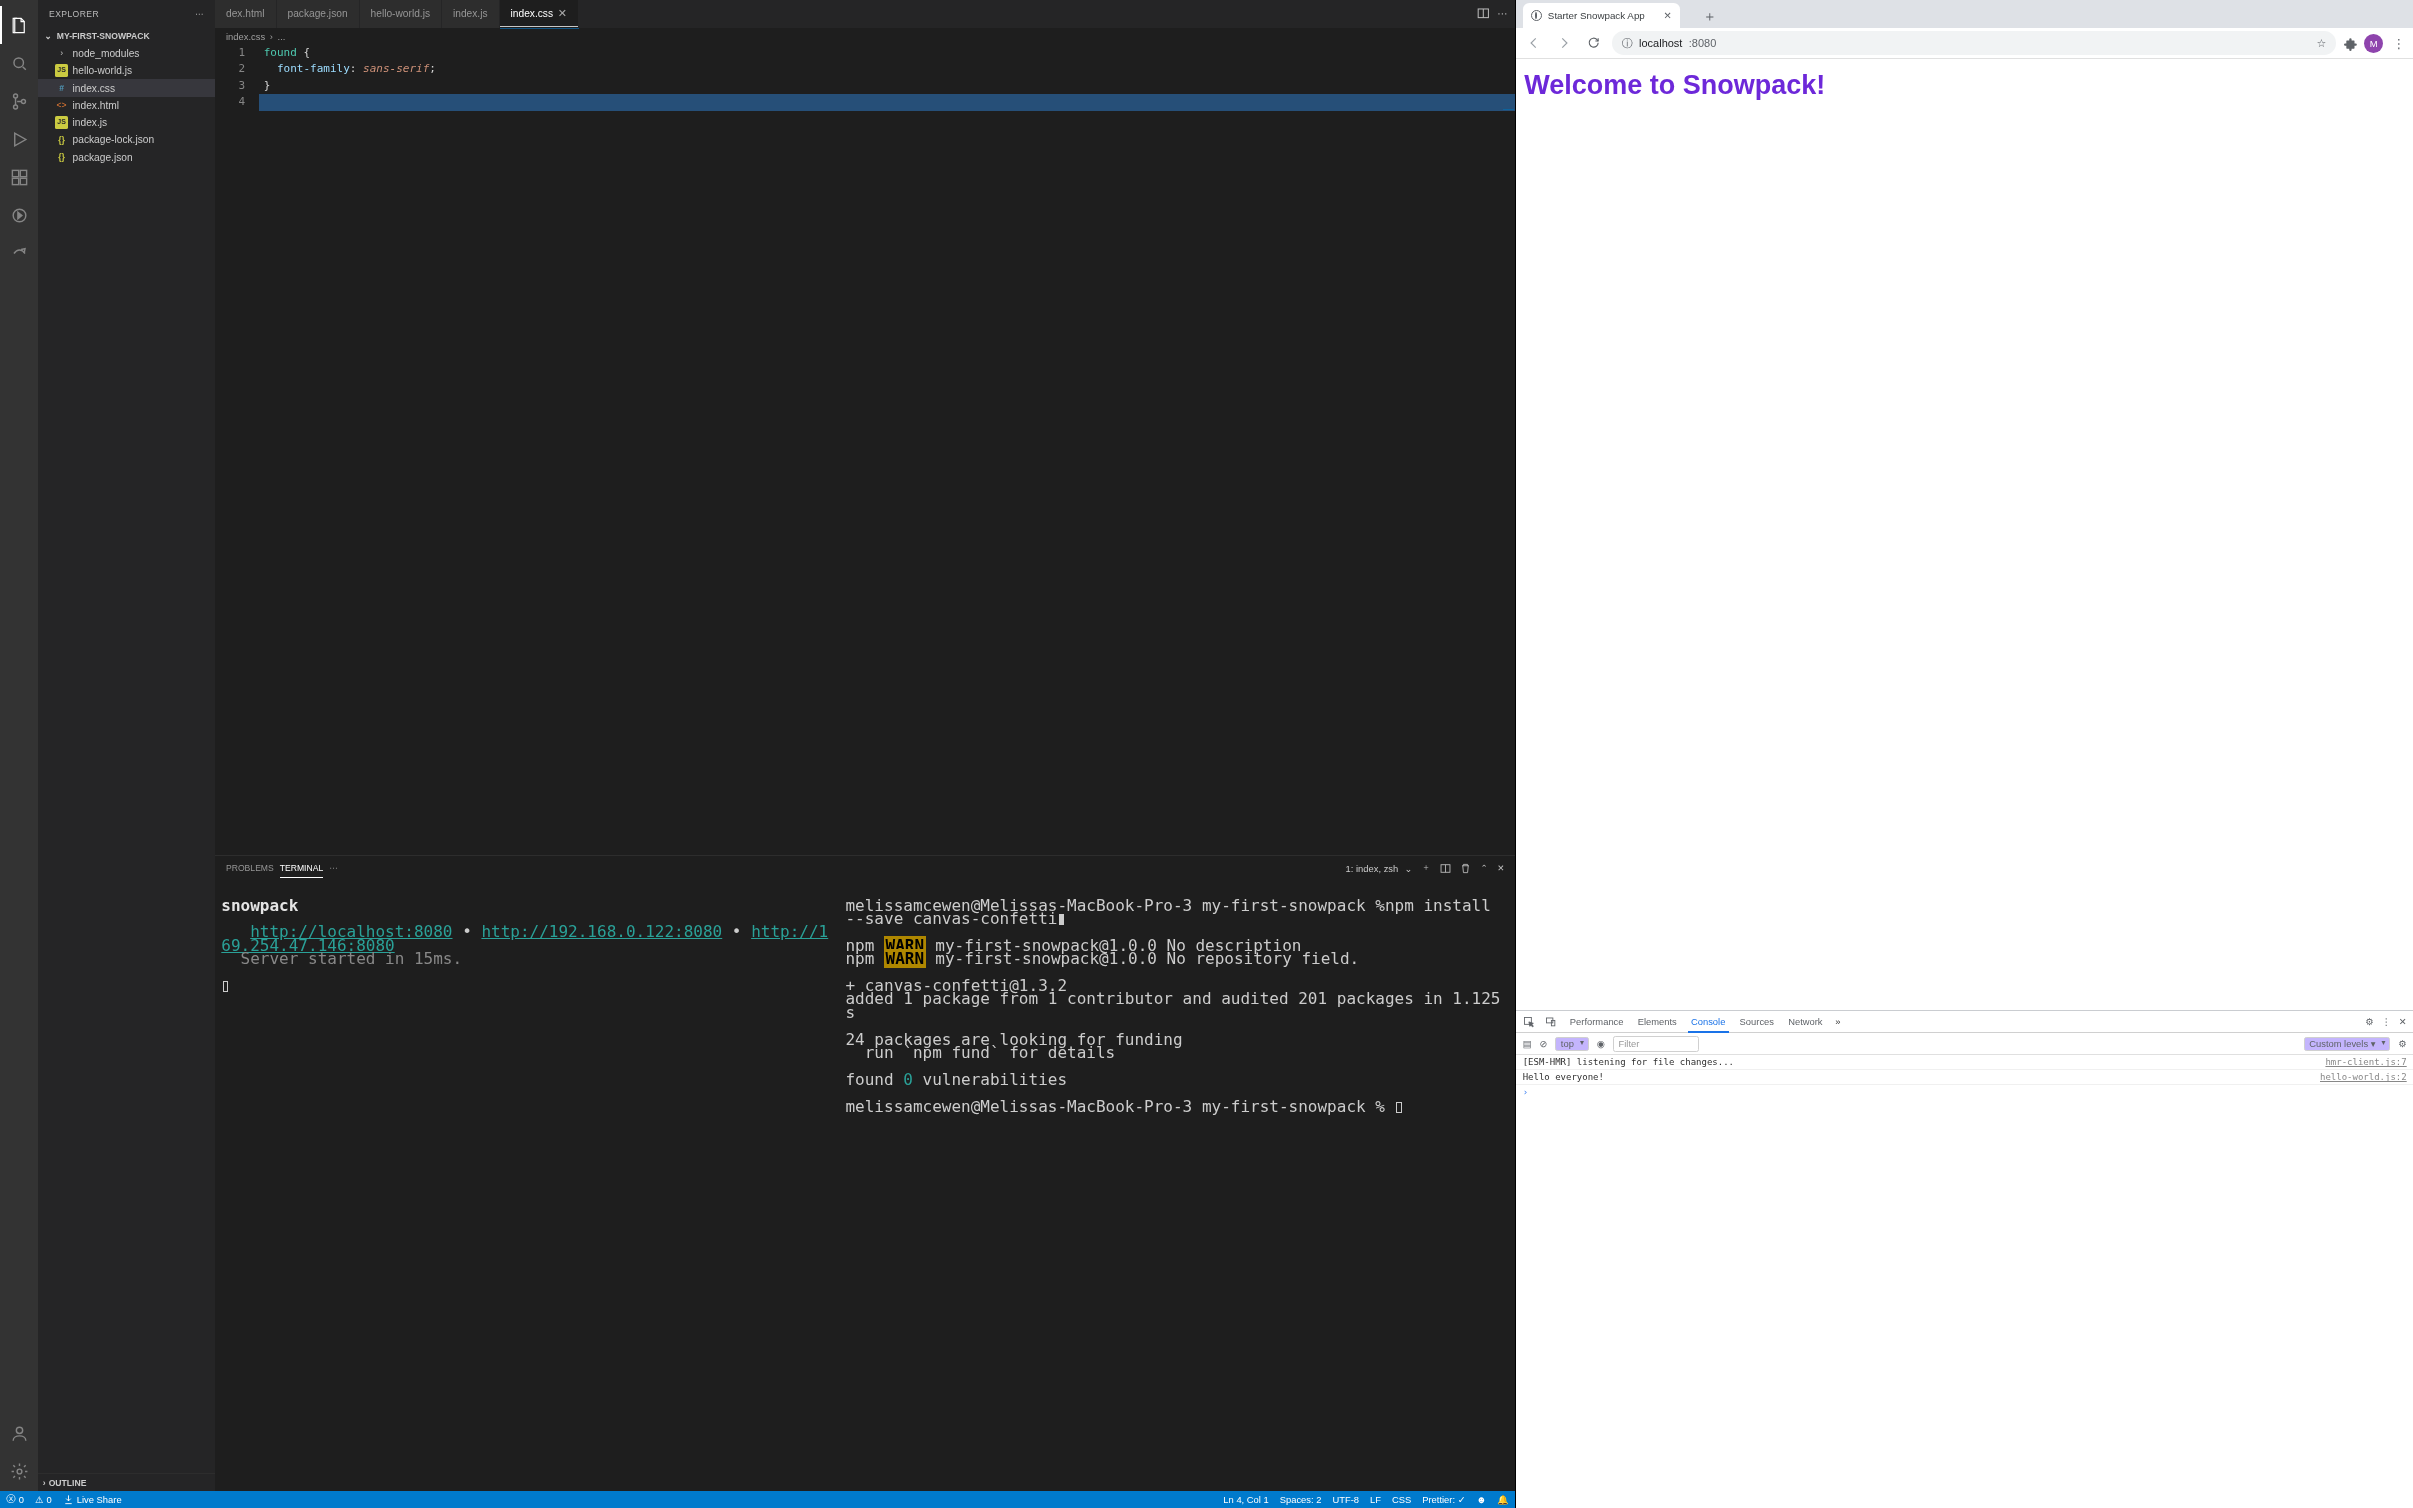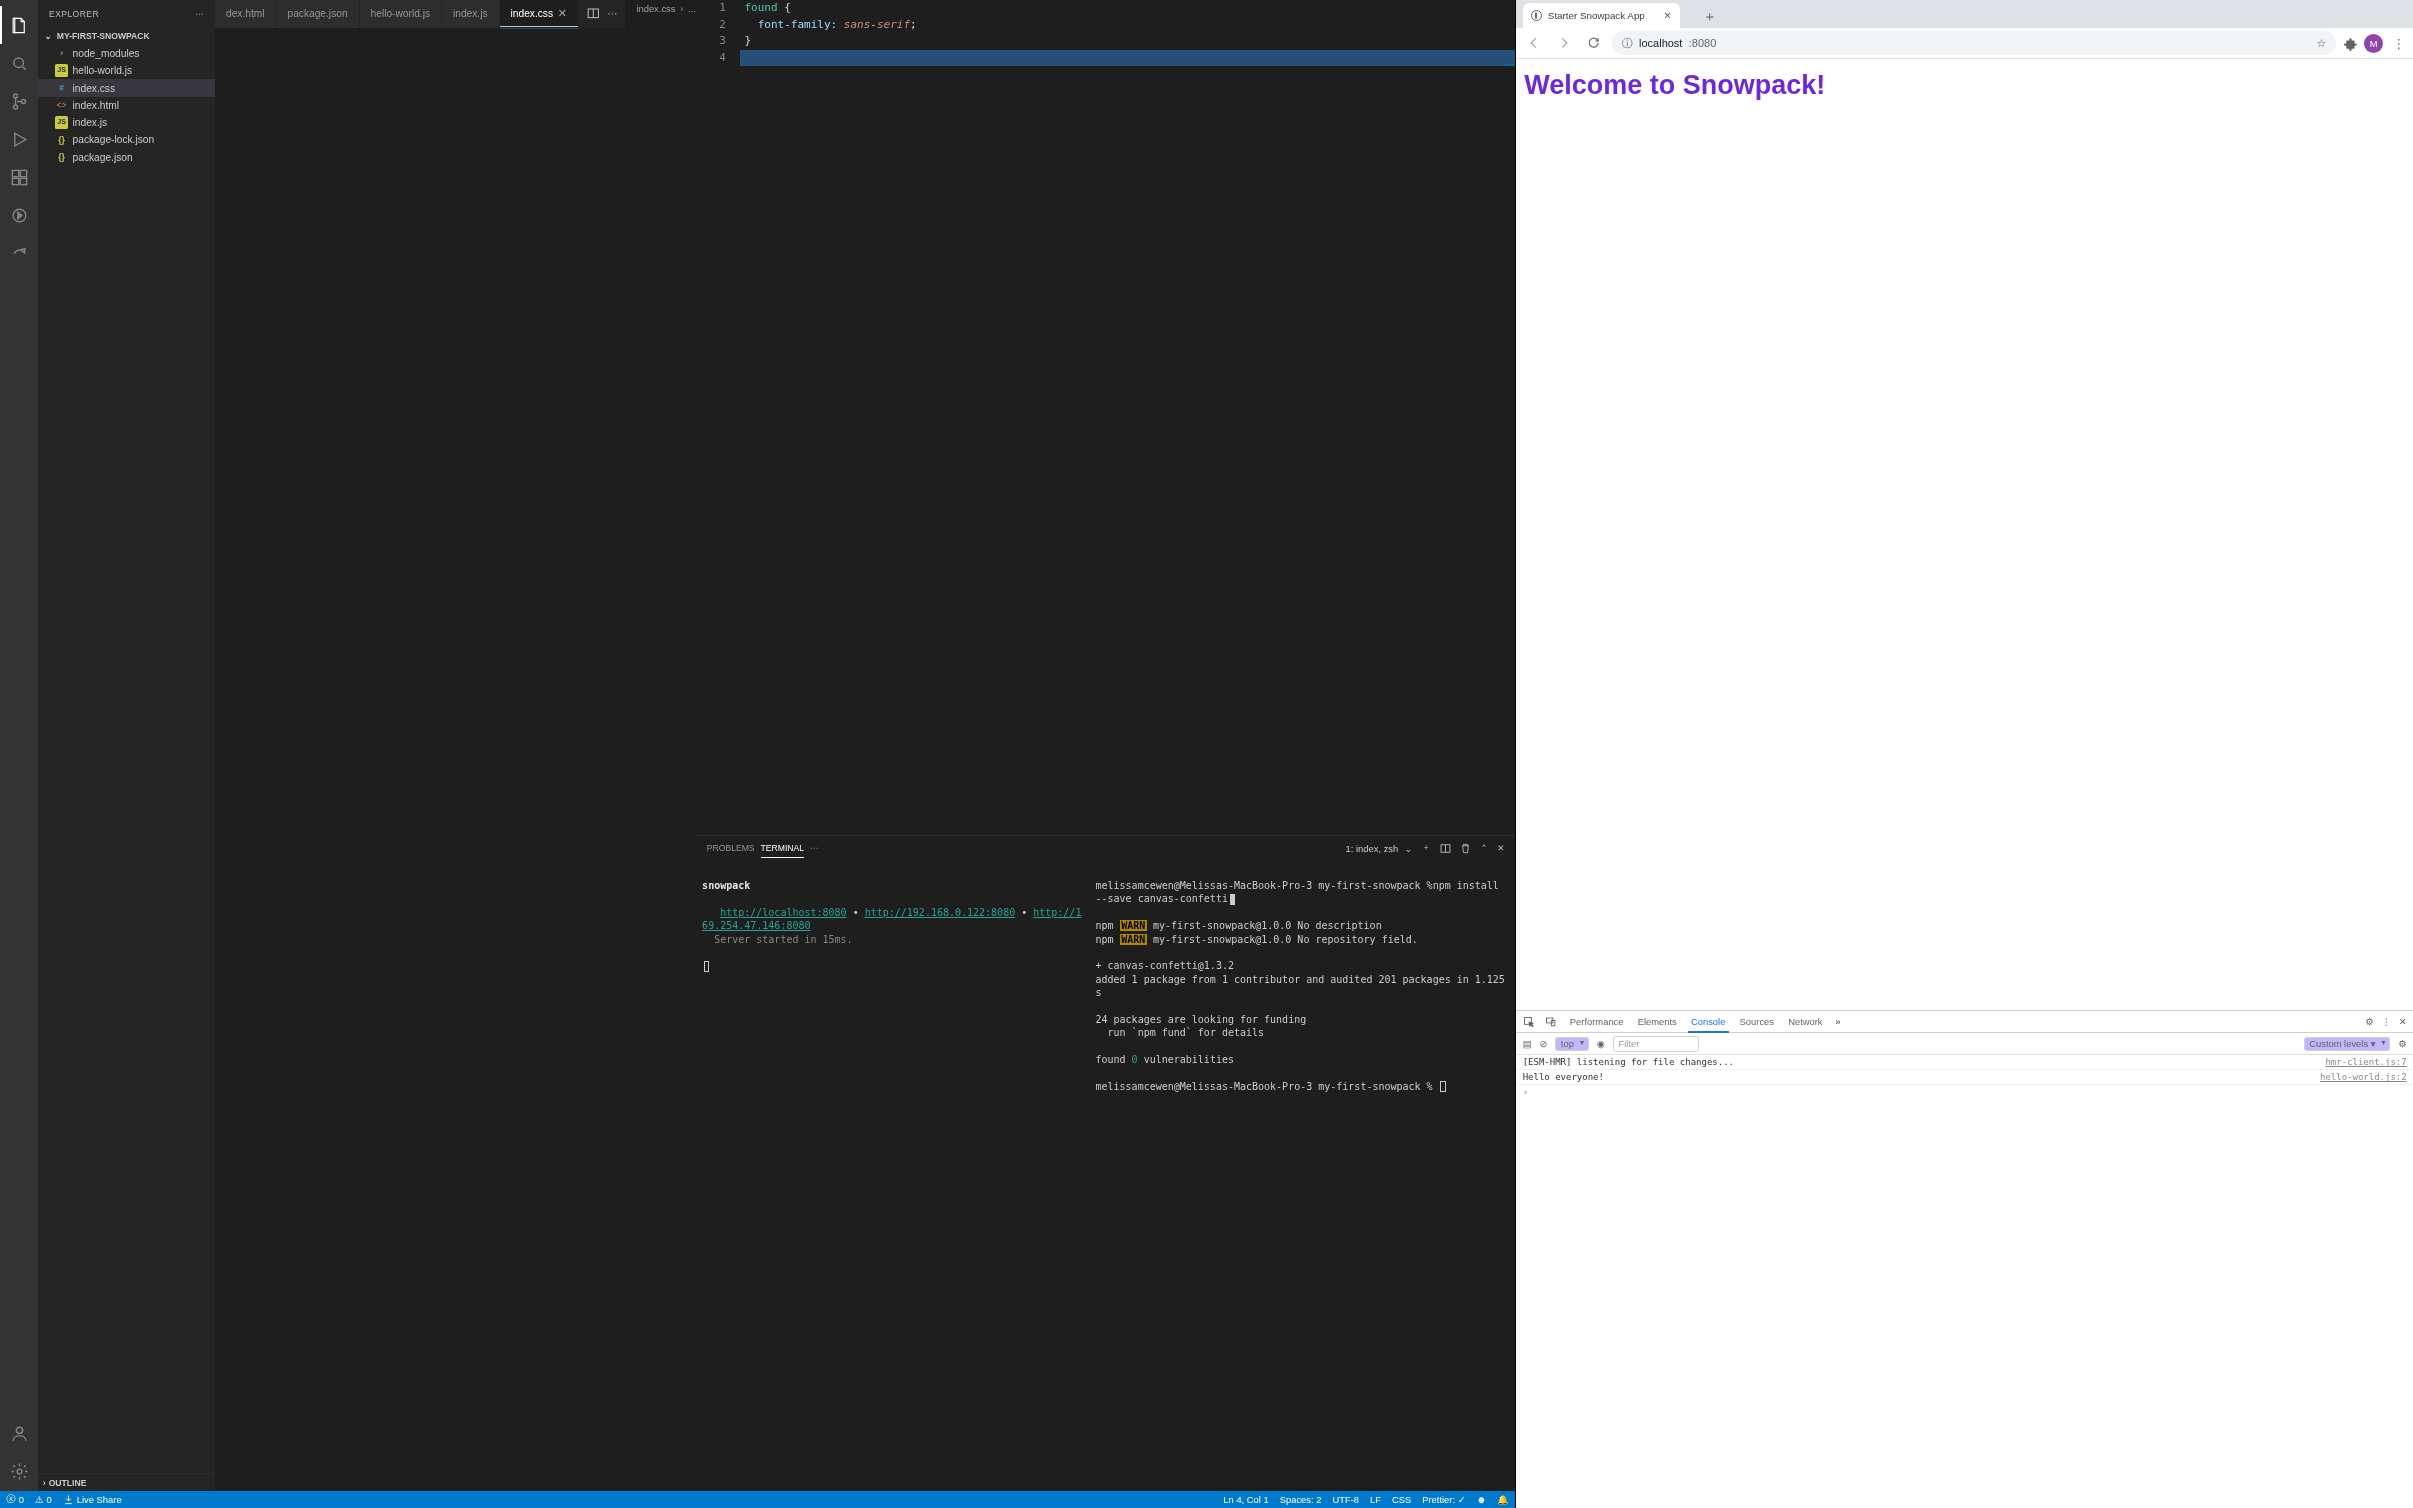--- a/index.html
+++ b/index.html
@@ -29,21 +29,21 @@
 .tree-row.selected { background:#37373d;}
 .tree-row .ico { width:12.6px; height:12.6px; display:flex; align-items:center; justify-content:center; font-size:8.6px;}
 .ficon-folder { color:#c5c5c5;}
 .ficon-js { background:#cbcb41; color:#292929; font-weight:700; font-size:7px; border-radius:1.6px; width:12.6px; height:12.6px; line-height:12.6px; text-align:center;}
 .ficon-hash { color:#519aba; font-weight:700;}
 .ficon-code { color:#e37933;}
 .ficon-json { color:#cbcb41; font-weight:700;}
 .outline-title { height:17.3px; display:flex; align-items:center; padding-left:4.7px; color:#ccc; font-size:8.6px; font-weight:700; gap:3.1px; border-top:0.8px solid #2d2d2d;}
 
 
-.editorgroup { flex:1; display:flex; flex-direction:row; background:#1e1e1e; min-width:0;}
+.editorgroup { flex:1; display:flex; flex-direction:column; background:#1e1e1e; min-width:0;}
 .tabbar { height:27.5px; background:#252526; display:flex; align-items:stretch; min-width:0;}
 .tab { padding:0 11px; display:flex; align-items:center; gap:4.7px; color:#969696; background:#2d2d2d; font-size:10.2px; border-right:0.8px solid #252526; white-space:nowrap;}
 .tab.active { background:#1e1e1e; color:#fff; border-bottom:0.8px solid #1e1e1e; position:relative;}
 .tab.active::after { content:""; position:absolute; left:0; right:0; bottom:-0.8px; height:0.8px; background:#0e639c; display:none;}
 .tab .close { color:#aaa; font-size:11px;}
 .tabactions { margin-left:auto; display:flex; align-items:center; gap:7.9px; padding:0 7.9px; color:#bbb;}
 .breadcrumb { height:17.3px; display:flex; align-items:center; padding-left:11px; gap:4.7px; color:#a0a0a0; font-size:9.4px;}
 .editor-split { flex:1; display:flex; flex-direction:column; min-height:0;}
 .code { flex:1; display:flex; font-family:Menlo,Consolas,monospace; font-size:11px; line-height:16.5px; min-height:0; position:relative;}
 .gutter { width:44px; text-align:right; padding-right:14px; color:#858585; user-select:none;}
@@ -56,21 +56,21 @@
 .tok-punc { color:#d4d4d4;}
 .minimap-mark { position:absolute; right:1.6px; top:64px; width:11px; height:1.6px; background:#0e639c;}
 
 
 .panel { height:44%; border-top:0.8px solid #2d2d2d; background:#1e1e1e; display:flex; flex-direction:column; min-width:0;}
 .panel-tabs { height:25px; display:flex; align-items:center; gap:6px; padding:0 11px; font-size:8.6px; color:#969696;}
 .panel-tab.active { color:#fff; border-bottom:0.8px solid #fff; padding-bottom:4.7px; margin-top:4.7px;}
 .panel-tab { padding-bottom:4.7px; margin-top:4.7px;}
 .panel-actions { margin-left:auto; display:flex; align-items:center; gap:9.4px; color:#bbb;}
 .panel-select { color:#ccc; font-size:9.4px; display:flex; align-items:center; gap:6.3px;}
-.termbody { flex:1; display:flex; min-height:0; font-family:Menlo,Consolas,monospace; font-size:10px; line-height:13.4px;}
+.termbody { flex:1; display:flex; min-height:0; font-family:Menlo,Consolas,monospace; font-size:16px; line-height:13.4px;}
 .term-left { width:48%; padding:4.7px 6.3px; color:#ccc; overflow:hidden; white-space:pre-wrap; word-break:break-all;}
 .term-right { flex:1; padding:4.7px 6.3px; color:#ccc; overflow:hidden; white-space:pre-wrap; word-break:break-all;}
 .t-title { color:#e5e5e5; font-weight:700;}
 .t-link { color:#2aa198; text-decoration:underline;}
 .t-dim { color:#888;}
 .t-warn { background:#af8700; color:#000; font-weight:700; padding:0 1.6px;}
 .t-green { color:#2aa198;}
 .t-cursor { display:inline-block; width:5.5px; height:11px; border:0.8px solid #ccc; margin-left:1.6px; vertical-align:middle;}
 
 

